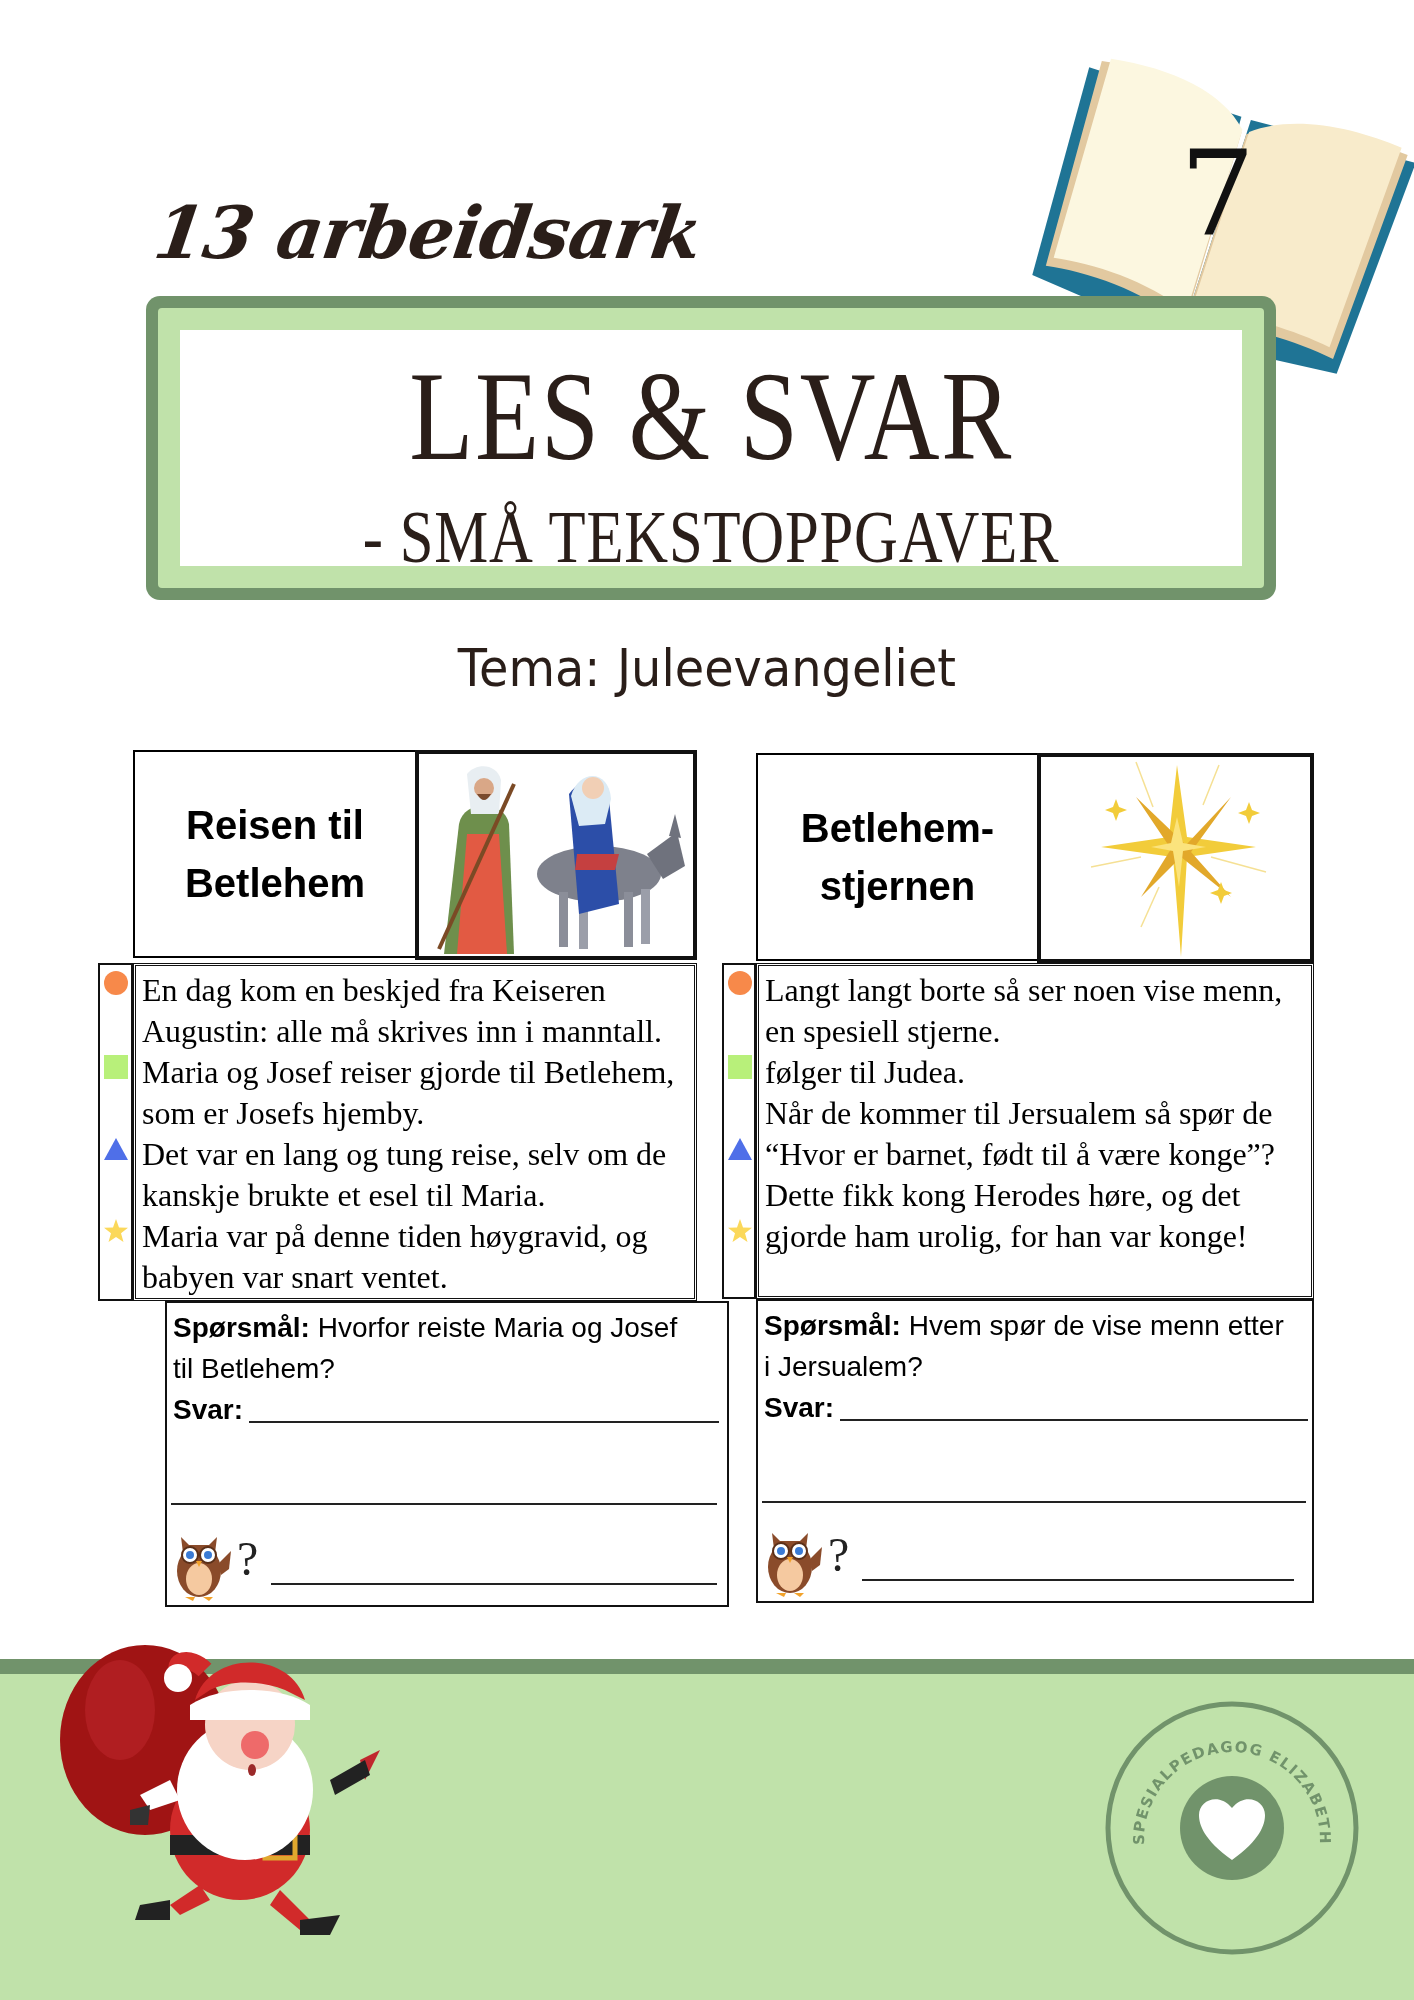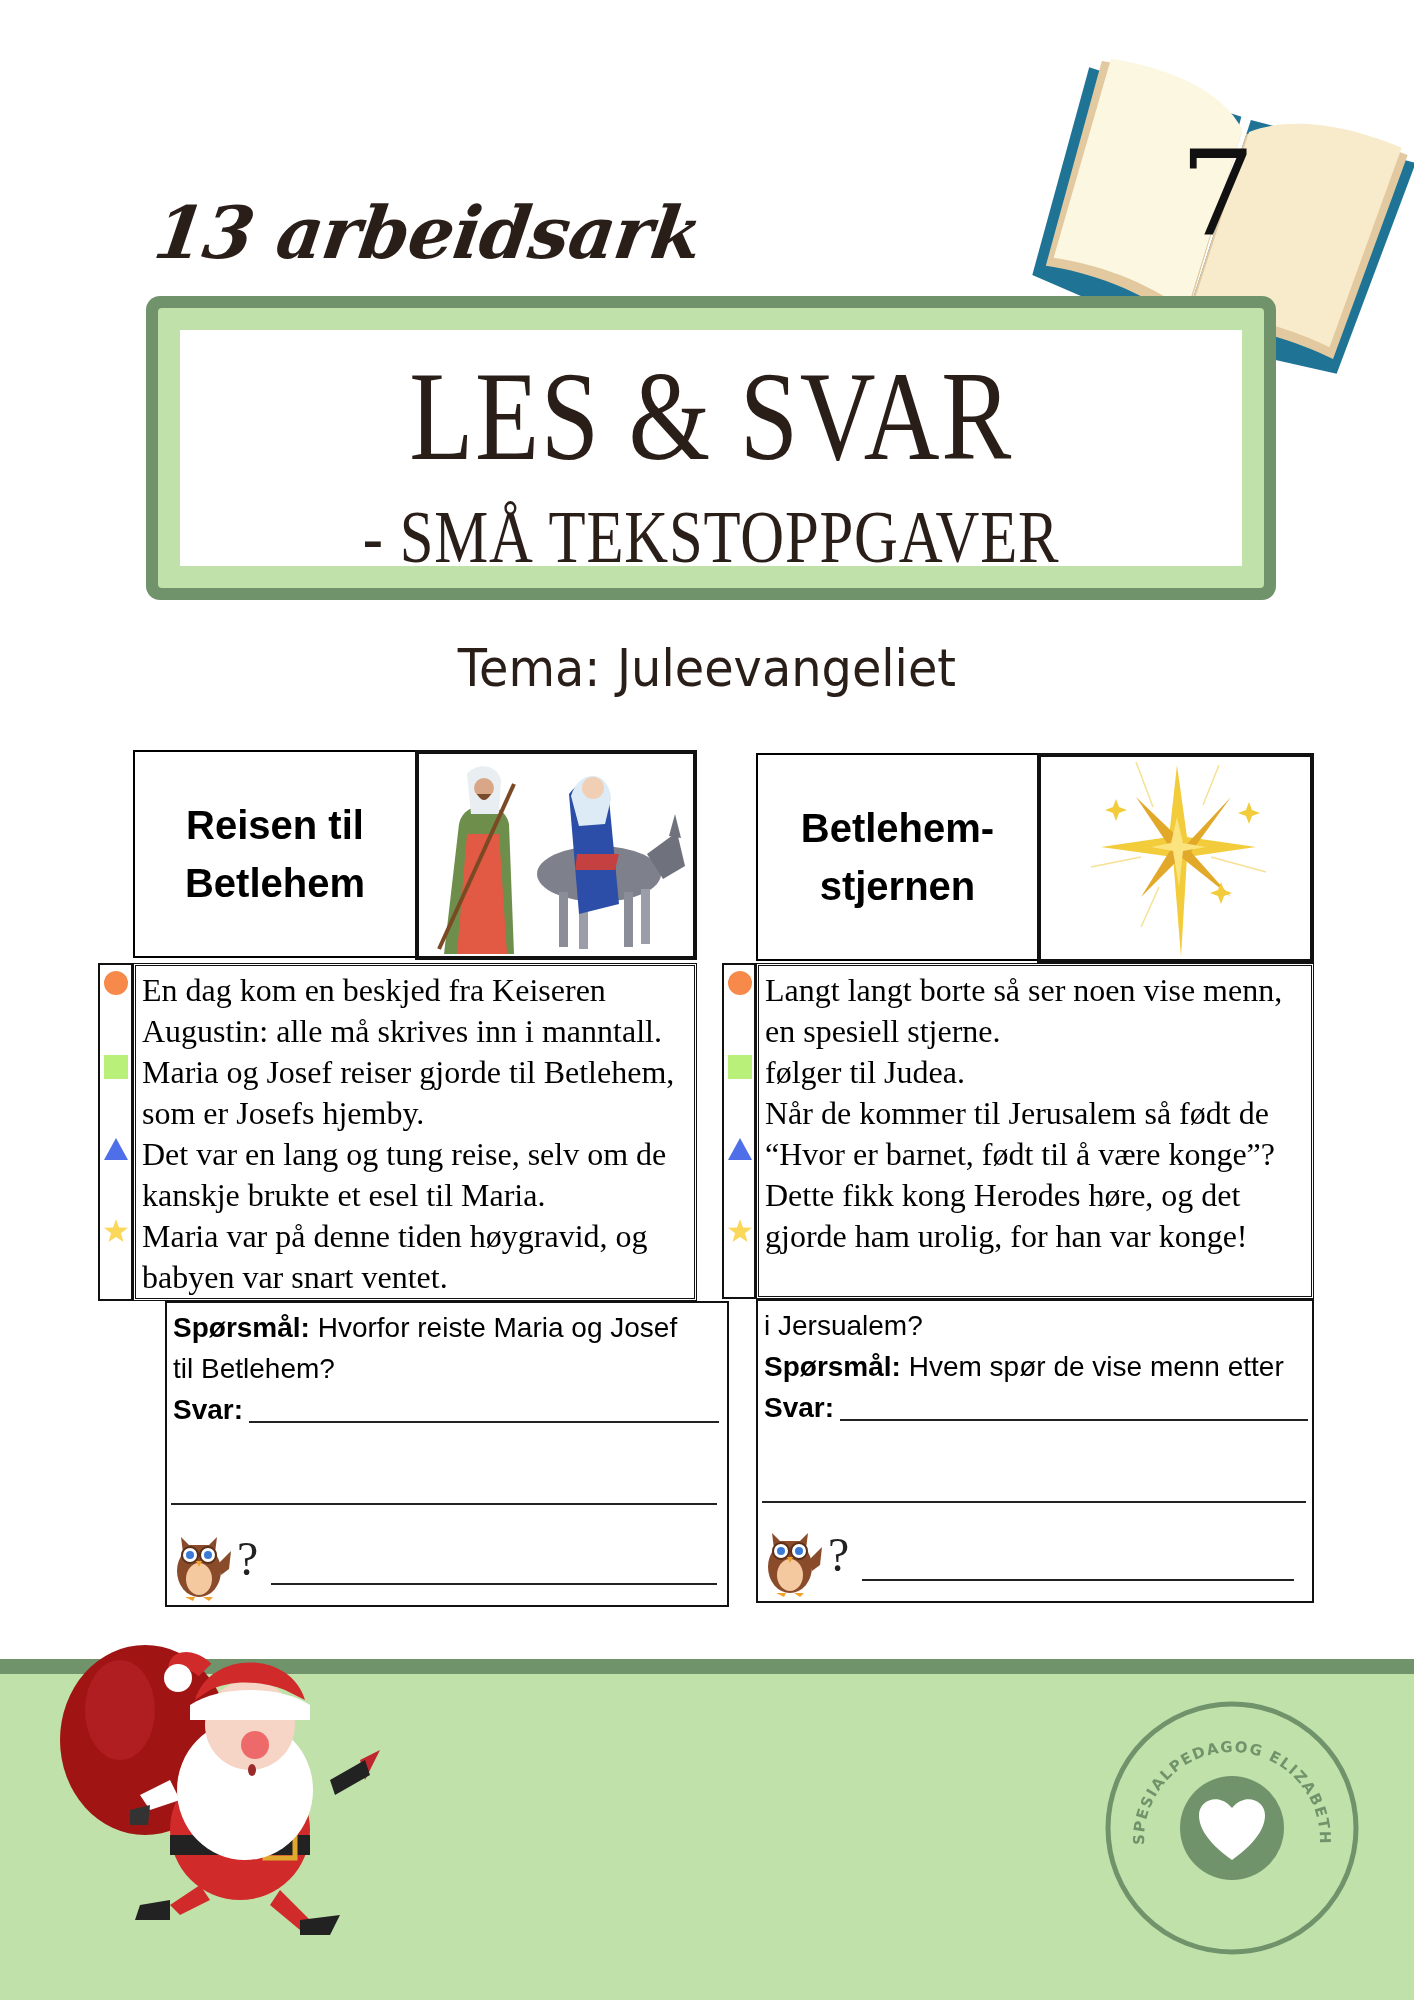--- a/index.html
+++ b/index.html
@@ -212,29 +212,29 @@
       </svg>
     <svg class="marker" style="top:254px;" viewBox="0 0 24 24">
         <path d="M12 0 L15 8.5 L24 8.8 L17 14.3 L19.5 23 L12 18 L4.5 23 L7 14.3 L0 8.8 L9 8.5 Z" fill="#fbd85a"></path>
       </svg>
   </div>
 
   <div class="text-box" style="left:756px; top:963px; width:558px; height:336px;">
     <div class="text-line">Langt langt borte så ser noen vise menn,</div>
     <div class="text-line">en spesiell stjerne.</div>
     <div class="text-line">følger til Judea.</div>
-    <div class="text-line">Når de kommer til Jerusalem så født de</div>
+    <div class="text-line">Når de kommer til Jersualem så spør de</div>
     <div class="text-line">“Hvor er barnet, født til å være konge”?</div>
     <div class="text-line">Dette fikk kong Herodes høre, og det</div>
     <div class="text-line">gjorde ham urolig, for han var konge!</div>
   </div>
 
   <div class="q-box" style="left:756px; top:1299px; width:558px; height:304px;">
+    <div class="q-line"><b>Spørsmål:</b><span> Hvem spør de vise menn etter</span></div>
     <div class="q-line">i Jersualem?</div>
-    <div class="q-line"><b>Spørsmål:</b><span> Hvem spør de vise menn etter</span></div>
     <div class="q-line"><b>Svar:</b></div>
     <div class="rule" style="left:82px; top:118px; width:468px;"></div>
     <div class="rule" style="left:4px; top:200px; width:544px;"></div>
     <svg class="owl" style="left:4px; top:218px;" viewBox="0 0 64 80">
       <ellipse cx="28" cy="48" rx="22" ry="26" fill="#8a4b2a"></ellipse>
       <ellipse cx="28" cy="56" rx="13" ry="16" fill="#f5c9a0"></ellipse>
       <path d="M10 14 L18 22 L38 22 L46 14 L44 30 L12 30 Z" fill="#8a4b2a"></path>
       <circle cx="19" cy="32" r="8" fill="#fff" stroke="#5a2f18" stroke-width="2"></circle>
       <circle cx="37" cy="32" r="8" fill="#fff" stroke="#5a2f18" stroke-width="2"></circle>
       <circle cx="19" cy="32" r="4" fill="#3a7bd5"></circle>

